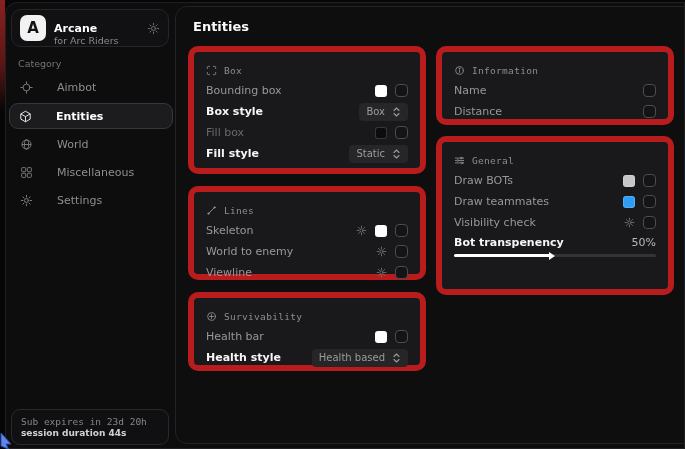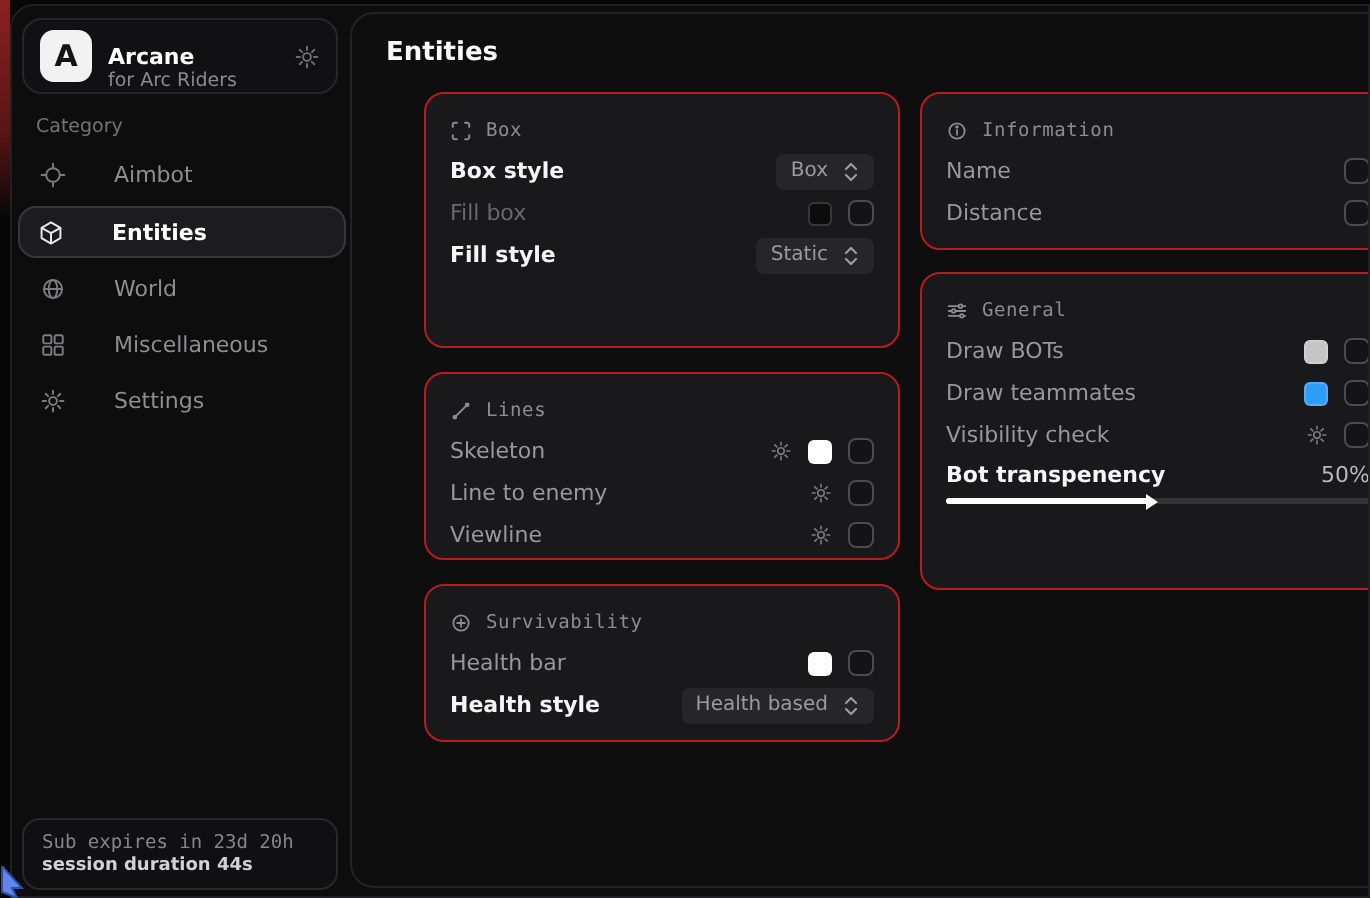--- a/index.html
+++ b/index.html
@@ -41,22 +41,22 @@
     border:1px solid #29292c; border-radius:9px; background:#101012;
     padding:4px 9px; display:flex; flex-direction:column; justify-content:center; gap:1px; }
   .sub-line1 { font-family:"DejaVu Sans Mono", monospace; font-size:9.5px; color:#85858a; }
   .sub-line2 { font-size:9px; color:#d2d2d4; font-weight:bold; }
 
   
   .main { position:absolute; left:169px; top:3px; width:520px; height:438px;
     background:#0e0e0f; border:1px solid #232325; border-radius:12px; }
   .page-title { position:absolute; left:17px; top:12px; font-size:13px; font-weight:bold; color:#fafafa; }
 
-  .card { position:absolute; width:238px; background:#19191b; border:1px solid #b91c1c;
-    border-radius:10px; padding:8px 12px 0 12px;margin-left:24px; }
+  .card { position:absolute; width:238px; background:#19191b; border:6px solid #b91c1c;
+    border-radius:10px; padding:8px 12px 0 12px; }
   .card-head { height:20px; display:flex; align-items:center; gap:7px;
     font-family:"DejaVu Sans Mono", monospace; font-size:9.5px; color:#8d8d90; letter-spacing:.3px; }
   .card-head .ic { display:flex; color:#8d8d90; }
   .row { height:21px; display:flex; align-items:center; justify-content:space-between; }
   .lbl { font-size:11px; color:#98989b; }
   .lbl.strong { color:#f5f5f5; font-weight:bold; }
   .lbl.dim { color:#69696c; }
   .ctrls { display:flex; align-items:center; gap:8px; }
   .swatch { width:12px; height:12px; border-radius:3px; border:1px solid rgba(255,255,255,.18); cursor:pointer; }
   .checkbox { width:13px; height:13px; border-radius:4px; border:1.5px solid #4c4c50;
@@ -169,20 +169,27 @@
     <div class="card" style="left:12px; top:39px; height:128px;">
       <div class="card-head">
         <span class="ic">
           <svg width="11" height="11" viewBox="0 0 16 16" fill="none" stroke="currentColor" stroke-width="1.4" stroke-linecap="round">
             <path d="M2 5V3.5A1.5 1.5 0 013.5 2H5M11 2h1.5A1.5 1.5 0 0114 3.5V5M14 11v1.5A1.5 1.5 0 0112.5 14H11M5 14H3.5A1.5 1.5 0 012 12.5V11"></path>
           </svg>
         </span>
         <span>Box</span>
       </div>
       <div class="row">
+        <span class="lbl">Bounding box</span>
+        <span class="ctrls">
+          <span class="swatch" style="background: rgb(255, 255, 255);"></span>
+          <span class="checkbox"></span>
+        </span>
+      </div>
+      <div class="row">
         <span class="lbl strong">Box style</span>
         <span class="dropdown">
           <span>Box</span>
           <span class="ic">
             <svg width="9" height="10" viewBox="0 0 10 12" fill="none" stroke="currentColor" stroke-width="1.3" stroke-linecap="round" stroke-linejoin="round">
               <path d="M2 4.2L5 1.2l3 3M2 7.8l3 3 3-3"></path>
             </svg>
           </span>
         </span>
       </div>
@@ -224,21 +231,21 @@
             <svg width="11" height="11" viewBox="0 0 16 16" fill="none" stroke="currentColor" stroke-width="1.2" stroke-linecap="round">
               <circle cx="8" cy="8" r="2.4"></circle>
                 <path d="M8 1.6v2.1M8 12.3v2.1M1.6 8h2.1M12.3 8h2.1M3.5 3.5l1.5 1.5M11 11l1.5 1.5M12.5 3.5L11 5M5 11l-1.5 1.5"></path>
             </svg>
           </span>
           <span class="swatch" style="background: rgb(255, 255, 255);"></span>
           <span class="checkbox"></span>
         </span>
       </div>
       <div class="row">
-        <span class="lbl">Line to enemy</span>
+        <span class="lbl">World to enemy</span>
         <span class="ctrls">
           <span class="gearbtn">
             <svg width="11" height="11" viewBox="0 0 16 16" fill="none" stroke="currentColor" stroke-width="1.2" stroke-linecap="round">
               <circle cx="8" cy="8" r="2.4"></circle>
                 <path d="M8 1.6v2.1M8 12.3v2.1M1.6 8h2.1M12.3 8h2.1M3.5 3.5l1.5 1.5M11 11l1.5 1.5M12.5 3.5L11 5M5 11l-1.5 1.5"></path>
             </svg>
           </span>
           <span class="checkbox"></span>
         </span>
       </div>

